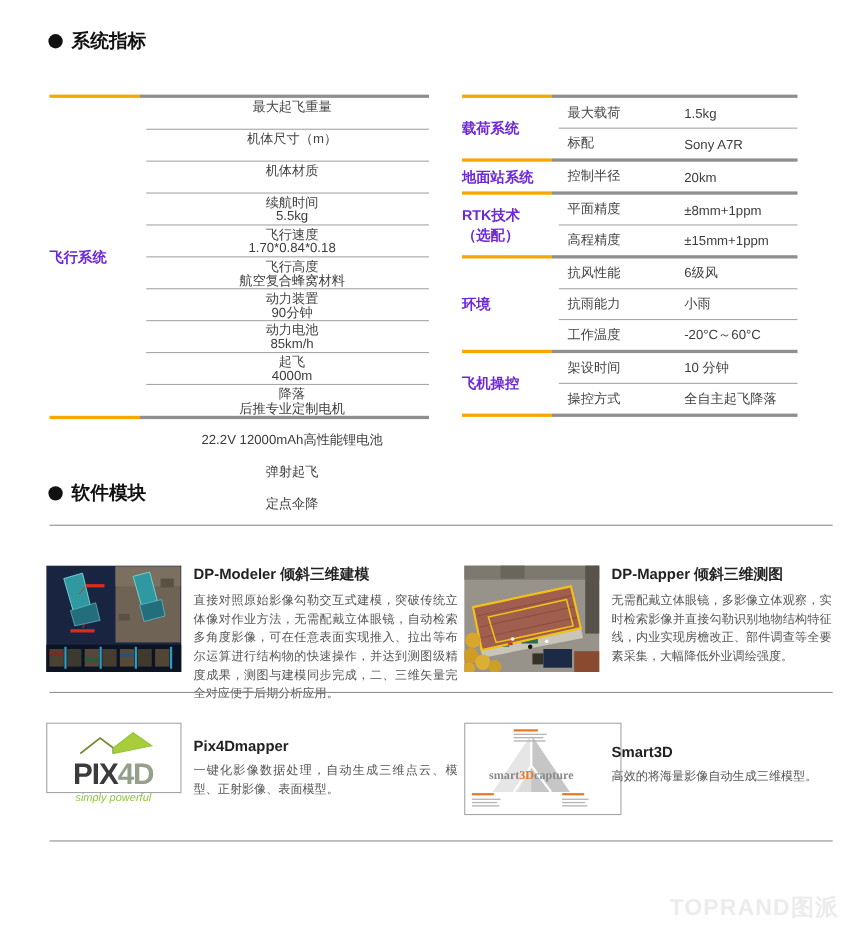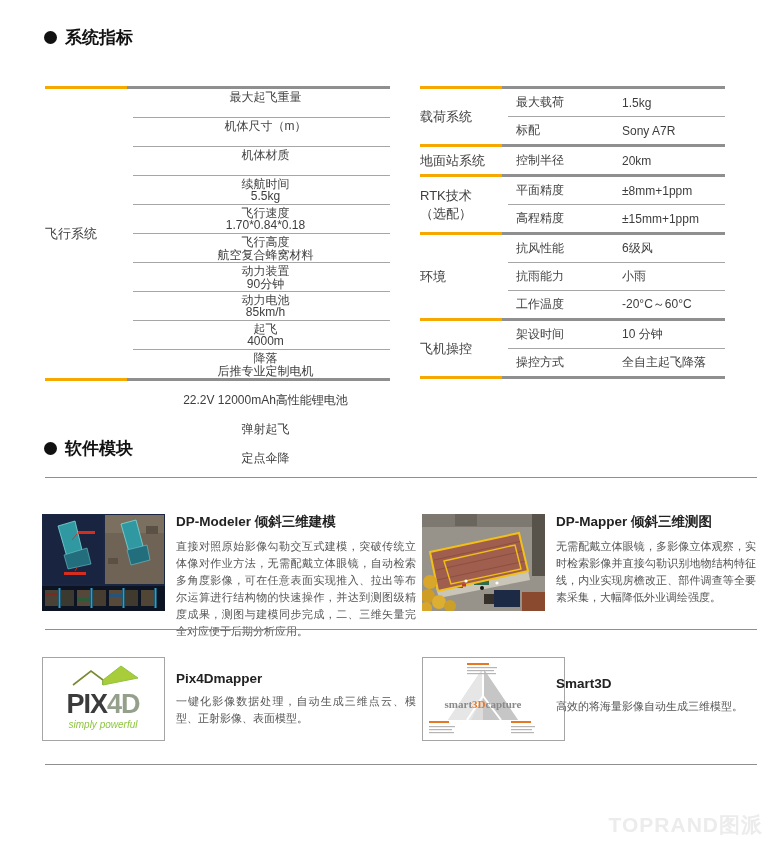--- a/index.html
+++ b/index.html
@@ -27,21 +27,21 @@
   
   .spec-table{position:absolute;}
   .grule{
     height:3px;width:100%;
     background:linear-gradient(90deg,#F6A800 0px,#F6A800 82px,#8f8f8f 82px,#8f8f8f 100%);
   }
   .tgroup{display:flex;}
   .gcol{
     flex:0 0 88px;
     display:flex;flex-direction:column;justify-content:center;
-    font-size:13px;font-weight:normal;color:#404040;
+    font-size:13px;font-weight:bold;color:#6d28d9;
     line-height:1.35;
   }
   .rows{flex:1;min-width:0;}
   .srow{
     display:flex;align-items:center;
     padding-left:8px;
   }
   .left-t .srow{height:28px;flex-direction:column;}
   .right-t .srow{height:27px;}
   .srow + .srow{border-top:1px solid #a6a6a6;}
@@ -315,21 +315,21 @@
     <rect x="40" y="70" width="4" height="2.5" fill="#c83a28"></rect>
   </svg>
 
   <div class="module-text" style="left:556px;top:513px;width:200px;">
     <p class="module-title">DP-Mapper 倾斜三维测图</p>
     <p class="module-desc">无需配戴立体眼镜，多影像立体观察，实时检索影像并直接勾勒识别地物结构特征线，内业实现房檐改正、部件调查等全要素采集，大幅降低外业调绘强度。</p>
   </div>
 
   <div class="thin-line" style="top:629px;"></div>
 
-  <div class="logo-box" style="left:42px;top:657px;width:123px;height:84px;">
+  <div class="logo-box" style="left:42px;top:657px;width:123px;height:64px;">
     <svg width="121" height="82" viewBox="0 0 121 82">
       <polyline points="30,27 48,13 60,22 60,27" fill="none" stroke="#7a8a34" stroke-width="1.6"></polyline>
       <polygon points="60,22 78,8 95,20 60,27" fill="#a8cc3a" stroke="#8dc63f" stroke-width="1"></polygon>
       <text x="60" y="55" text-anchor="middle" style="font-family:'Liberation Sans',sans-serif;font-weight:bold;font-size:27px;letter-spacing:-1px;">
         <tspan fill="#3b3b3b">PIX</tspan><tspan fill="#95a08c">4D</tspan>
       </text>
       <text x="60" y="70" text-anchor="middle" fill="#8dc63f" style="font-family:'Liberation Sans',sans-serif;font-style:italic;font-size:10px;">simply powerful</text>
     </svg>
   </div>
 

